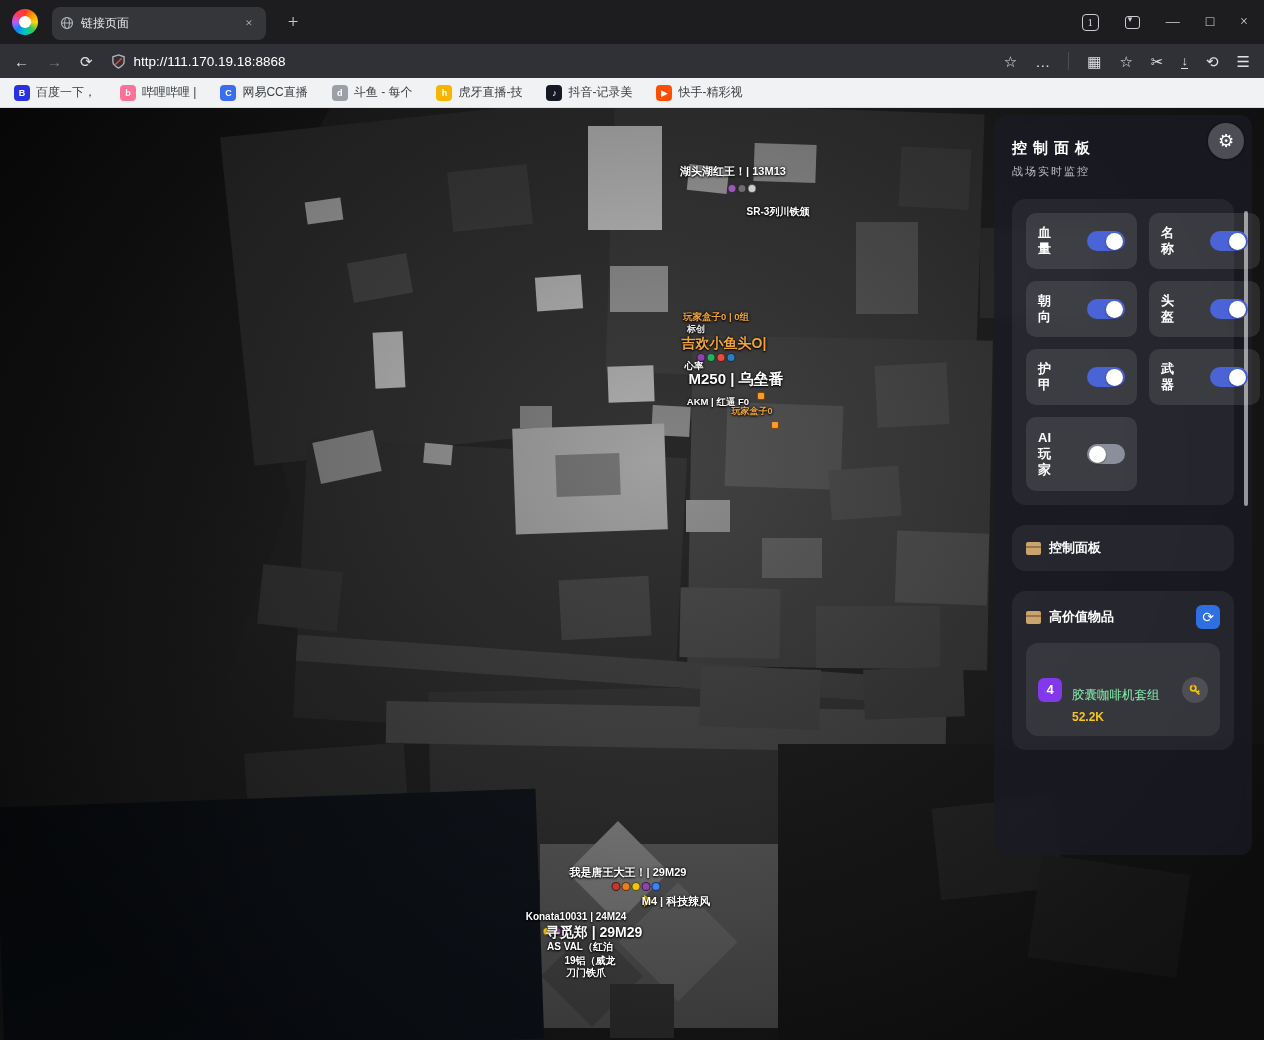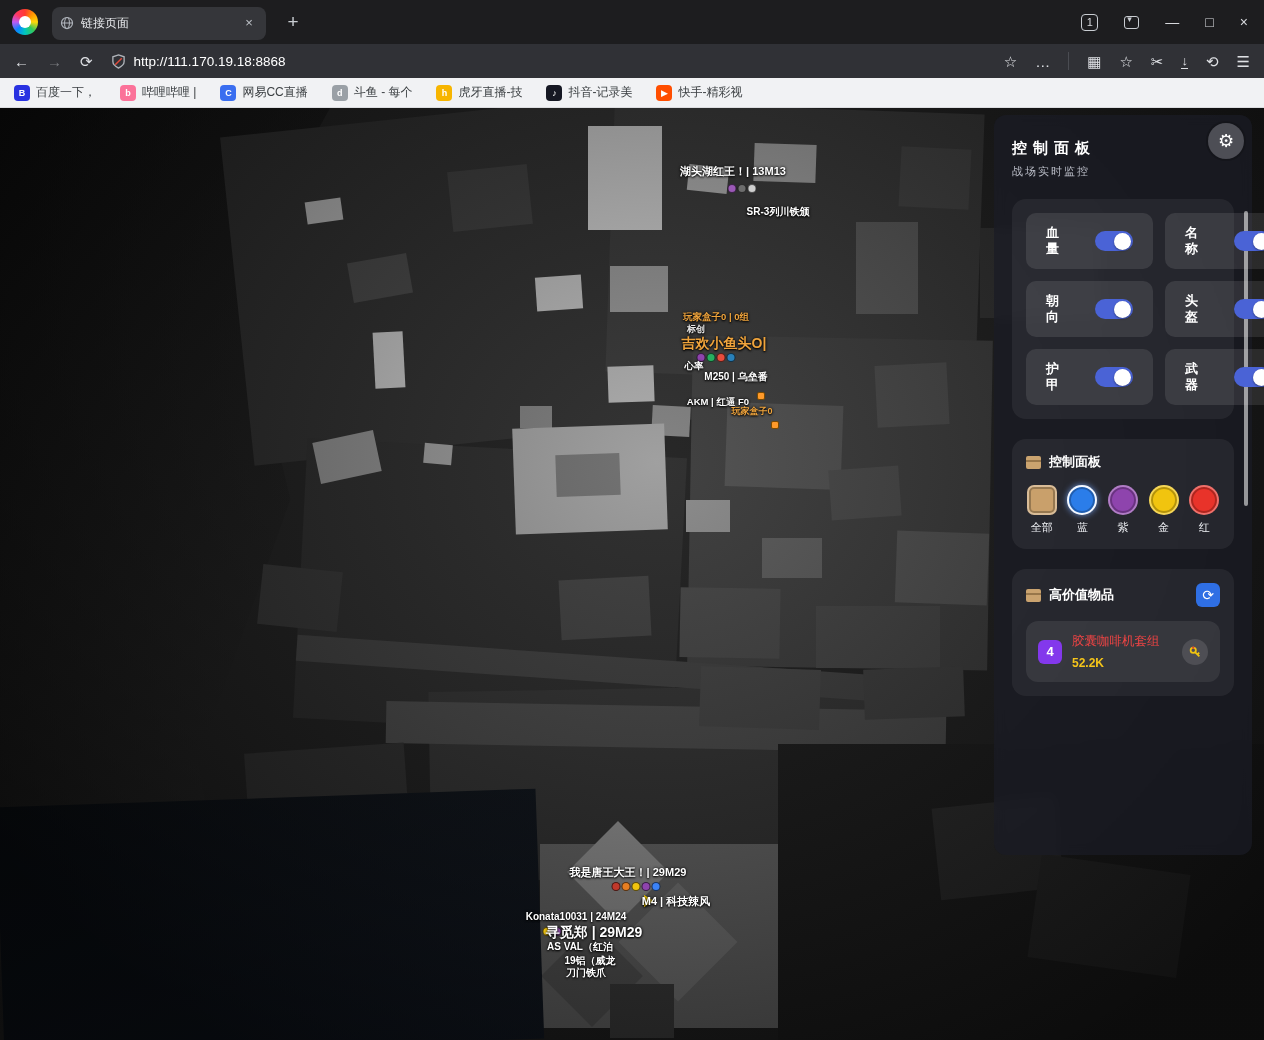--- a/index.html
+++ b/index.html
@@ -1,21 +1,21 @@
 <!DOCTYPE html>
 <html><head>
 <meta charset="utf-8">
 <style>
   * { margin:0; padding:0; box-sizing:border-box; }
   html,body { width:1264px; height:1040px; overflow:hidden; background:#000;
               font-family:"Liberation Sans","DejaVu Sans",sans-serif; }
   #app { width:1264px; height:1040px; display:flex; flex-direction:column; }
 
   
-  .titlebar { height:44px; background:#1d1d1f; display:flex; align-items:center; flex:0 0 auto; }
+  .titlebar { height:44px; background:#1d1d1f; display:flex; align-items:center; flex:0 0 auto;font-family:Liberation Serif, serif; }
   .logo { width:26px; height:26px; border-radius:50%; margin:0 14px 0 12px; position:relative;
           background:conic-gradient(#ff3b30,#ff9500,#ffd60a,#34c759,#00c7be,#0a84ff,#bf5af2,#ff375f,#ff3b30); }
   .logo::after{ content:""; position:absolute; inset:7px; border-radius:50%; background:#fff; }
   .tab { width:214px; height:33px; background:#35363a; border-radius:8px; margin-top:2px;
          display:flex; align-items:center; padding:0 8px; color:#e8eaed; }
   .tab .t-title{ flex:1; font-size:12px; white-space:nowrap; overflow:hidden; margin-left:7px; }
   .tab .t-close{ color:#bdc1c6; font-size:13px; width:18px; height:18px; line-height:18px; text-align:center; border-radius:50%; cursor:pointer; }
   .newtab{ color:#c9cdd2; font-size:19px; margin-left:14px; width:26px; height:26px; line-height:25px; text-align:center; border-radius:50%; cursor:pointer;}
   .tb-right{ margin-left:auto; display:flex; align-items:center; gap:26px; padding-right:16px; color:#d7d9dd; }
   .badge1{ width:17px; height:17px; border:1.6px solid #c9cdd2; border-radius:4px; font-size:11px; line-height:14px; text-align:center; }
@@ -65,21 +65,21 @@
   .gear-btn{ position:absolute; top:8px; right:8px; width:36px; height:36px; border-radius:50%;
              background:rgba(220,220,225,0.28); display:flex; align-items:center; justify-content:center;
              font-size:18px; color:#fff; cursor:pointer; box-shadow:0 0 0 2px rgba(0,0,0,.15); }
   .p-title{ font-size:15px; font-weight:bold; letter-spacing:6px; }
   .p-sub{ font-size:11px; color:#b9bcc6; letter-spacing:2px; margin-top:6px; }
   .scroll-thumb{ position:absolute; right:4px; top:96px; width:4px; height:295px;
                  background:rgba(255,255,255,0.55); border-radius:2px; cursor:grab; }
 
   .card{ background:rgba(255,255,255,0.06); border-radius:14px; padding:14px; margin-top:20px; }
   #toggle-grid{ display:grid; grid-template-columns:1fr 1fr; gap:12px; }
-  .tcell{ background:rgba(255,255,255,0.10); border-radius:10px; padding:10px 20px; min-height:56px;
+  .tcell{ background:rgba(255,255,255,0.10); border-radius:10px; padding:10px 12px; min-height:56px;
           display:flex; align-items:center; justify-content:space-between; cursor:pointer;gap:32px; }
   .tcell.tall{ min-height:74px; }
   .tlabel{ width:17px; font-size:13px; font-weight:bold; line-height:1.25; word-break:break-all; }
   .toggle{ width:38px; height:20px; border-radius:11px; background:#4a63d6; position:relative; flex:0 0 auto; }
   .toggle::after{ content:""; position:absolute; width:17px; height:17px; border-radius:50%;
                   background:#fff; top:1.5px; right:2px; box-shadow:0 1px 2px rgba(0,0,0,.4); }
   .toggle.off{ background:#8a8f9b; }
   .toggle.off::after{ left:2px; right:auto; }
 
   .sec-head{ display:flex; align-items:center; gap:8px; font-size:13px; font-weight:bold; }
@@ -94,21 +94,21 @@
   .flabel{ font-size:11px; color:#eceef2; }
 
   .hv-head{ display:flex; align-items:center; justify-content:space-between; }
   .refresh-btn{ width:24px; height:24px; border-radius:6px; background:#2f6fe4; color:#fff; font-size:14px;
                 display:flex; align-items:center; justify-content:center; cursor:pointer; }
   .hv-item{ margin-top:14px; background:rgba(255,255,255,0.08); border-radius:12px; padding:12px;
             display:flex; align-items:center; gap:10px; cursor:pointer; }
   .grade{ width:24px; height:24px; border-radius:6px; background:#8338ec; color:#fff; font-size:13px;
           font-weight:bold; display:flex; align-items:center; justify-content:center; flex:0 0 auto; }
   .hv-texts{ flex:1; min-width:0; }
-  .hv-name{ font-size:12.5px; color:#ef4444; white-space:nowrap; overflow:hidden; }
+  .hv-name{ font-size:12.5px; color:#86efac; white-space:nowrap; overflow:hidden;margin-top:32px; }
   .hv-value{ font-size:12px; font-weight:bold; color:#f5c51a; margin-top:6px; }
   .key-btn{ width:26px; height:26px; border-radius:50%; background:rgba(255,255,255,0.12);
             display:flex; align-items:center; justify-content:center; flex:0 0 auto; cursor:pointer; }
 </style>
 </head>
 <body>
 
 <div id="app">
 
   <div class="titlebar">
@@ -251,21 +251,21 @@
           <div class="mk-label" style="left: 716px; top: 203px; color: rgb(240, 164, 60); font-size: 9.5px;">玩家盒子0 | 0组</div>
           <div class="mk-label" style="left: 696px; top: 215px; color: rgb(232, 232, 232); font-size: 9px;">标创</div>
           <div class="mk-label" style="left: 724px; top: 227px; color: rgb(240, 164, 60); font-size: 14px;">吉欢小鱼头O|</div>
           <div class="mk-dots" style="left: 716px; top: 245px;">
             <span class="mk-dot" style="background: rgb(142, 68, 173);"></span>
             <span class="mk-dot" style="background: rgb(39, 174, 96);"></span>
             <span class="mk-dot" style="background: rgb(231, 76, 60);"></span>
             <span class="mk-dot" style="background: rgb(41, 128, 185);"></span>
           </div>
           <div class="mk-label" style="left: 694px; top: 252px; color: rgb(255, 255, 255); font-size: 9.5px;">心率</div>
-          <div class="mk-label" style="left: 718px; top: 262px; color: rgb(255, 255, 255); font-size: 10px; padding-left: 36px;">M250 | 乌垒番</div>
+          <div class="mk-label" style="left: 718px; top: 262px; color: rgb(255, 255, 255); font-size: 15px; padding-left: 36px;">M250 | 乌垒番</div>
           <div class="mk-label" style="left: 718px; top: 288px; color: rgb(255, 255, 255); font-size: 9.5px;">AKM | 红逼 F0</div>
           <div class="mk-label" style="left: 752px; top: 297px; color: rgb(240, 164, 60); font-size: 9px;">玩家盒子0</div>
           <div class="mk-item" style="left: 757px; top: 284px;"></div>
           <div class="mk-item" style="left: 771px; top: 313px;"></div>
           <div class="mk-label" style="left: 628px; top: 757px; color: rgb(255, 255, 255); font-size: 11px;">我是唐王大王！| 29M29</div>
           <div class="mk-dots" style="left: 636px; top: 774px;">
             <span class="mk-dot" style="background: rgb(192, 57, 43);"></span>
             <span class="mk-dot" style="background: rgb(230, 126, 34);"></span>
             <span class="mk-dot" style="background: rgb(241, 196, 15);"></span>
             <span class="mk-dot" style="background: rgb(142, 68, 173);"></span>
@@ -310,50 +310,32 @@
               <span class="toggle"></span>
             </div>
             <div class="tcell">
               <span class="tlabel">护甲</span>
               <span class="toggle"></span>
             </div>
             <div class="tcell">
               <span class="tlabel">武器</span>
               <span class="toggle"></span>
             </div>
+            <div class="tcell tall">
+              <span class="tlabel">AI玩家</span>
+              <span class="toggle off"></span>
+            </div>
           </div>
       </div>
 
       <div class="card">
         <div class="sec-head">
           <span class="boxicon"></span>
           <span>控制面板</span>
         </div>
-        <div id="filter-row">
-            <div class="fopt">
-              <span class="fcirc box" style="background: rgb(201, 160, 107);"></span>
-              <span class="flabel">全部</span>
-            </div>
-            <div class="fopt active">
-              <span class="fcirc" style="background: rgb(43, 125, 233);"></span>
-              <span class="flabel">蓝</span>
-            </div>
-            <div class="fopt">
-              <span class="fcirc" style="background: rgb(142, 68, 173);"></span>
-              <span class="flabel">紫</span>
-            </div>
-            <div class="fopt">
-              <span class="fcirc" style="background: rgb(241, 196, 15);"></span>
-              <span class="flabel">金</span>
-            </div>
-            <div class="fopt">
-              <span class="fcirc" style="background: rgb(232, 51, 42);"></span>
-              <span class="flabel">红</span>
-            </div>
-          </div>
       </div>
 
       <div class="card">
         <div class="hv-head">
           <div class="sec-head">
             <span class="boxicon"></span>
             <span>高价值物品</span>
           </div>
           <div class="refresh-btn">⟳</div>
         </div>

